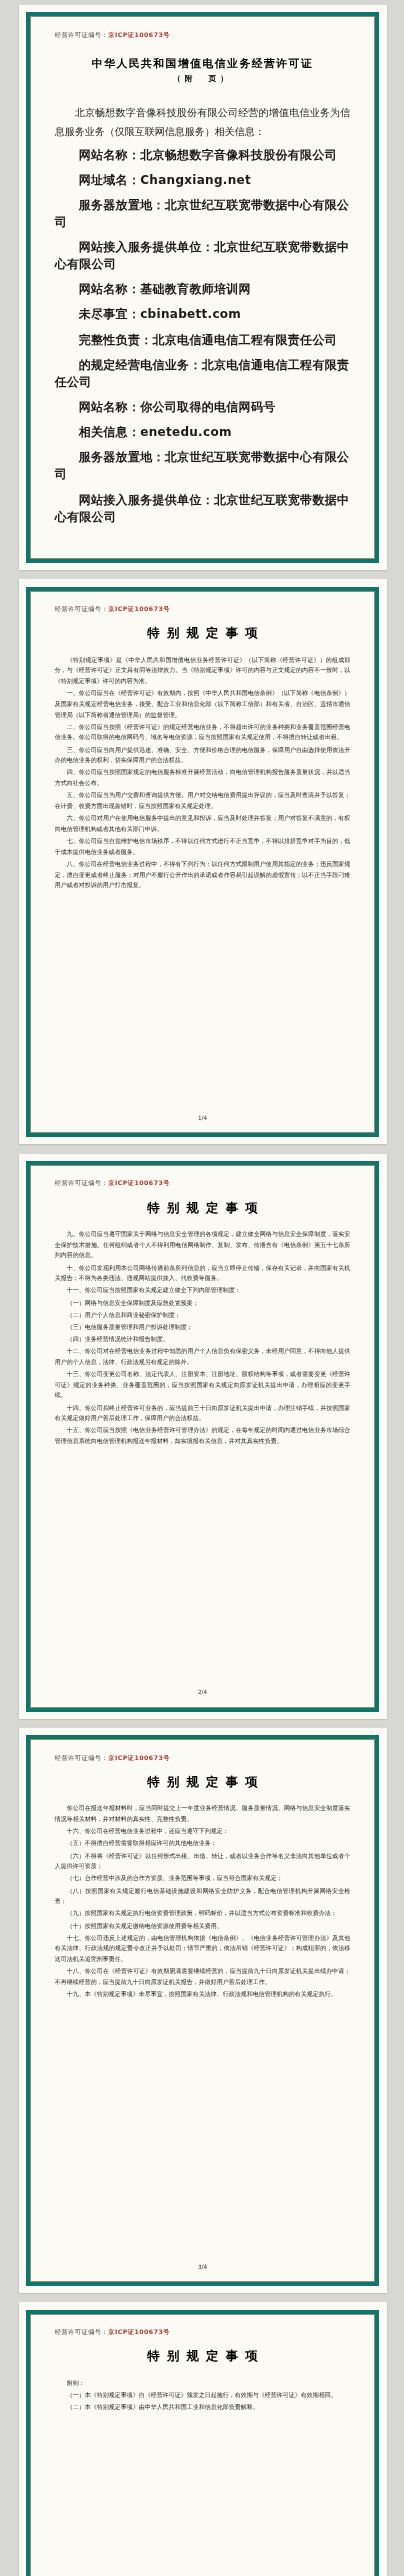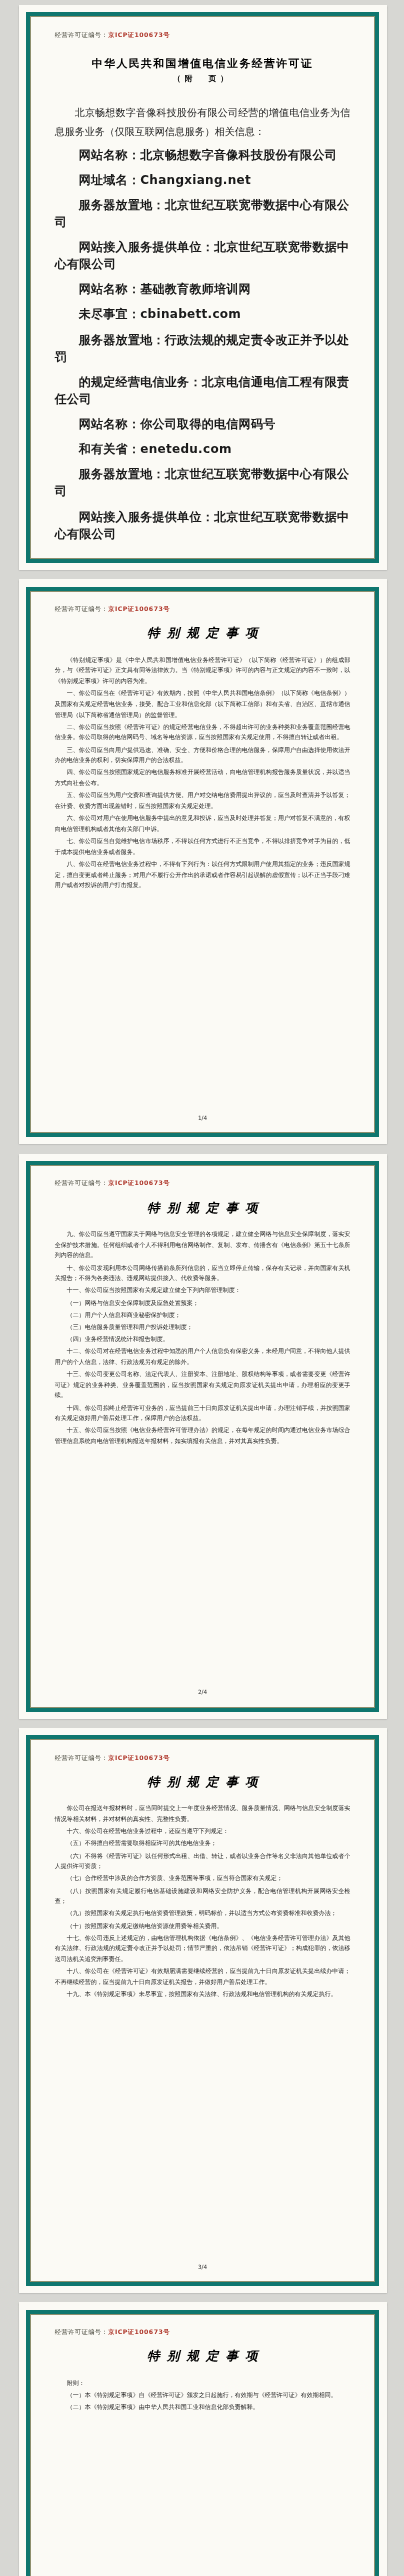--- a/index.html
+++ b/index.html
@@ -57,21 +57,20 @@
     color:#000;
   }
   .special-title{
     text-align:center;
     font-size:12.4px;
     font-weight:bold;
     letter-spacing:7.2px;
     padding-left:7.2px; 
     margin:11.3px 0 12.4px 0;
     color:#000;
-    font-style:italic;
   }
   .intro{
     font-size:10px;
     line-height:1.9;
     text-indent:2em;
     text-align:justify;
     margin:0 0 5.2px 0;
   }
   .fields p{
     font-size:12px;
@@ -111,24 +110,24 @@
         <div class="cert-title">中华人民共和国增值电信业务经营许可证</div>
         <div class="cert-subtitle">（附　页）</div>
         <p class="intro">北京畅想数字音像科技股份有限公司经营的增值电信业务为信息服务业务（仅限互联网信息服务）相关信息：</p>
         <div class="fields">
             <p>网站名称：北京畅想数字音像科技股份有限公司</p>
             <p>网址域名：Changxiang.net</p>
             <p>服务器放置地：北京世纪互联宽带数据中心有限公司</p>
             <p>网站接入服务提供单位：北京世纪互联宽带数据中心有限公司</p>
             <p>网站名称：基础教育教师培训网</p>
             <p>未尽事宜：cbinabett.com</p>
-            <p>服务器放置地：行政法规的规定责令改正并予以处罚</p>
+            <p>完整性负责：北京电信通电信工程有限责任公司</p>
             <p>的规定经营电信业务：北京电信通电信工程有限责任公司</p>
             <p>网站名称：你公司取得的电信网码号</p>
-            <p>和有关省：enetedu.com</p>
+            <p>相关信息：enetedu.com</p>
             <p>服务器放置地：北京世纪互联宽带数据中心有限公司</p>
             <p>网站接入服务提供单位：北京世纪互联宽带数据中心有限公司</p>
           </div>
       </div>
     </div>
   </div>
 
   <div class="page">
     <div class="frame">
       <div class="frame-inner">

